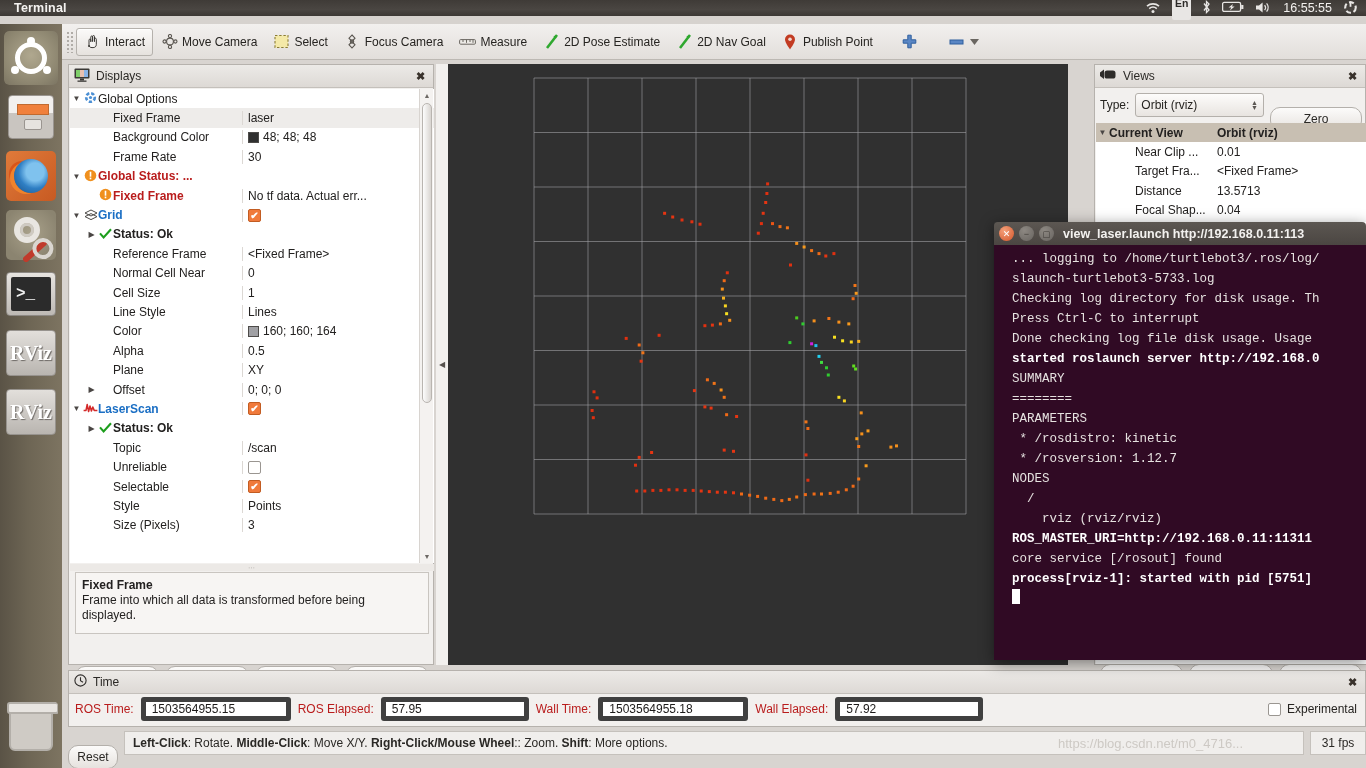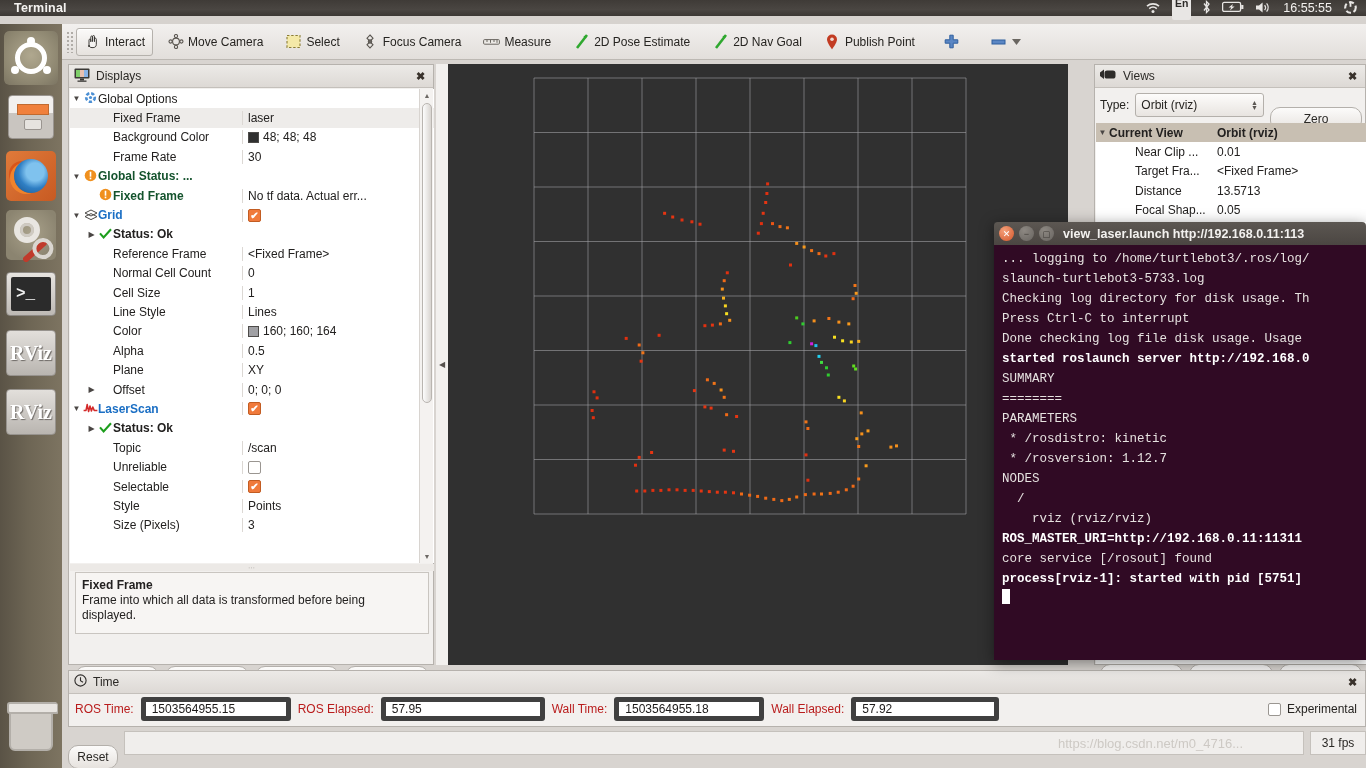--- a/index.html
+++ b/index.html
@@ -183,21 +183,21 @@
   }
   .trow { display: flex; height: 19.4px; align-items: center; font-size: 12px; color: #232120; }
   .trow.alt { background: #eeecea; }
   .tcol-name { width: 172px; display: flex; align-items: center; overflow: hidden; white-space: nowrap; }
   .tcol-val  { flex: 1; display: flex; align-items: center; gap: 4px; overflow: hidden; white-space: nowrap;
                border-left: 1px solid #dcd8d4; padding-left: 5px; }
   .tree-arrow { width: 13px; text-align: center; font-size: 8px; color: #4a4644; flex: none; }
   .tree-ic { width: 15px; text-align: center; flex: none; font-size: 11px; }
   .tname { overflow: hidden; text-overflow: ellipsis; }
   .tname.bluebold { color: #1b6fc4; font-weight: bold; }
-  .tname.warn { color: #14532d; font-weight: bold; }
+  .tname.warn { color: #b91c1c; font-weight: bold; }
   .indent2 { padding-left: 15px; }
   .swatch { width: 11px; height: 11px; border: 1px solid #4d4b49; display: inline-block; }
   .cbox { width: 13px; height: 13px; border: 1px solid #9a9691; background: #fff; border-radius: 2px;
           display: inline-flex; align-items: center; justify-content: center; }
   .cbox.on { background: #f07a3c; border-color: #c25c22; color: #fff; font-size: 10px; font-weight: bold; }
   .tvscroll {
     position: absolute; right: 0; top: 24px; width: 14px; height: 474px;
     background: #f4f2f0; border-left: 1px solid #d8d4d0;
   }
   .tvscroll .thumb {
@@ -314,21 +314,21 @@
   .wb { width: 15px; height: 15px; border-radius: 50%; display: flex; align-items: center;
         justify-content: center; font-size: 9px; color: #3f3b37; }
   .wb.close { background: radial-gradient(circle at 35% 30%, #f4a07a, #d4562a); color: #fff; }
   .wb.min { background: radial-gradient(circle at 35% 30%, #8d8882, #686460); }
   .wb.max { background: radial-gradient(circle at 35% 30%, #8d8882, #686460); }
   #term-title .ttxt {
     color: #f3f1ef; font-size: 12.5px; font-weight: bold; margin-left: 4px;
     white-space: nowrap; overflow: hidden;
   }
   #term-body {
-    height: 415px; background: #300a24; padding: 4px 3px 0 8px;
+    height: 415px; background: #300a24; padding: 4px 3px 0 18px;
     font-family: "Liberation Mono", monospace; font-size: 12.5px; line-height: 20px;
     color: #e6e2e0; overflow: hidden; white-space: pre;
   }
   #term-body .b { font-weight: bold; color: #ffffff; }
   #term-cursor { display: inline-block; width: 8px; height: 15px; background: #ffffff; vertical-align: -2px; }
 </style>
 </head>
 <body>
 
 <div id="root">
@@ -414,21 +414,21 @@
     </div>
     <div class="launch-item" style="position:absolute; left:4px; bottom:8px;">
       <div class="ic-trash"></div>
     </div>
   </div>
 
   <div id="rviz">
 
     <div id="rviz-toolbar">
       <div class="tb-grip"></div>
-      <div id="tools-host" style="display:flex;align-items:flex-start;gap:6px;">
+      <div id="tools-host" style="display:flex;align-items:flex-start;">
           <div class="tb-btn active">
             <span class="tb-ic">
               <svg width="15" height="15" viewBox="0 0 15 15">
                 <path d="M4 13 V6.2c0-.7.3-1.1.9-1.1s.9.4.9 1.1V7.8V3.1c0-.7.3-1.1.9-1.1s.9.4.9 1.1v4.5V2.6c0-.7.4-1.1 1-1.1s.9.4.9 1.1v5V5.2c0-.7.4-1 .9-1s.9.4.9 1.1v5.3c0 1.9-1.4 3-3.2 3H7c-1.6 0-3-.8-3-2.5z" fill="#f5f3f1" stroke="#3a3834" stroke-width="1"></path>
               </svg>
             </span>
             <span>Interact</span>
           </div>
           <div class="tb-btn">
             <span class="tb-ic">
@@ -640,21 +640,21 @@
               <span class="tname">Reference Frame</span>
             </div>
             <div class="tcol-val">
               <span>&lt;Fixed Frame&gt;</span>
             </div>
           </div>
           <div class="trow">
             <div class="tcol-name indent2">
               <span class="tree-arrow"></span>
               <span class="tree-ic"></span>
-              <span class="tname">Normal Cell Count</span>
+              <span class="tname">Normal Cell Near</span>
             </div>
             <div class="tcol-val">
               <span>0</span>
             </div>
           </div>
           <div class="trow">
             <div class="tcol-name indent2">
               <span class="tree-arrow"></span>
               <span class="tree-ic"></span>
               <span class="tname">Cell Size</span>
@@ -1003,21 +1003,21 @@
               <span class="tree-arrow"></span>
               <span style="padding-left: 26px; text-align: center;">Distance</span>
             </div>
             <div class="vcol-val">13.5713</div>
           </div>
           <div class="vrow">
             <div class="vcol-name">
               <span class="tree-arrow"></span>
               <span style="padding-left: 26px;">Focal Shap...</span>
             </div>
-            <div class="vcol-val">0.05</div>
+            <div class="vcol-val">0.04</div>
           </div>
         </div>
       <div id="views-buttons">
           <div class="btn disabled">Save</div>
           <div class="btn disabled">Remove</div>
           <div class="btn disabled">Rename</div>
         </div>
     </div>
 
     <div class="panel" id="time-panel">
@@ -1029,36 +1029,37 @@
             </svg>
         </span>
         <span>Time</span>
         <span class="panel-close">✖</span>
       </div>
       <div id="time-row">
         <div id="time-fields-host" style="display:flex;align-items:center;gap:7px;">
             <span class="lbl">ROS Time:</span>
             <div class="tinput" style="width: 150px;">1503564955.15</div>
             <span class="lbl">ROS Elapsed:</span>
-            <div class="tinput" style="width: 164px;">57.95</div>
+            <div class="tinput" style="width: 148px;">57.95</div>
             <span class="lbl">Wall Time:</span>
             <div class="tinput" style="width: 150px;">1503564955.18</div>
             <span class="lbl">Wall Elapsed:</span>
             <div class="tinput" style="width: 148px;">57.92</div>
           </div>
         <div id="time-exp">
           <span class="cbox"></span>
           <span style="font-size:12px;color:#262421;">Experimental</span>
         </div>
       </div>
     </div>
 
     <div id="statusbar">
       <div class="btn" style="flex:none;width:50px;height:24px;">Reset</div>
       <div id="status-help">
+        <span id="help-host"><b>Left-Click</b><span>: Rotate. </span><b>Middle-Click</b><span>: Move X/Y. </span><b>Right-Click/Mouse Wheel</b><span>:: Zoom. </span><b>Shift</b><span>: More options.</span></span>
         <span id="watermark">https://blog.csdn.net/m0_4716...</span>
       </div>
       <div id="fps">31 fps</div>
     </div>
   </div>
 
   <div id="terminal">
     <div id="term-title">
       <span class="wb close">✕</span>
       <span class="wb min">−</span>

